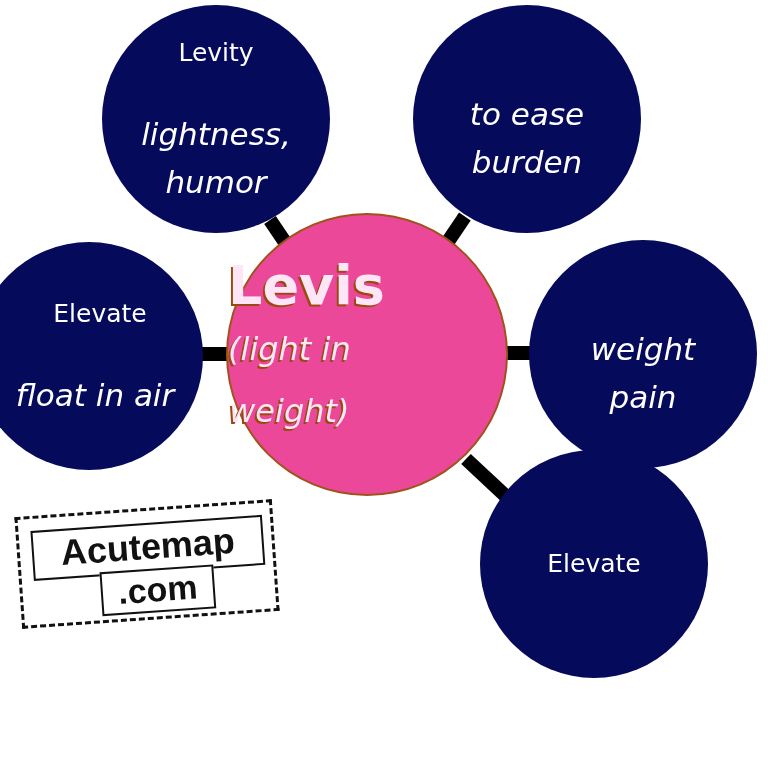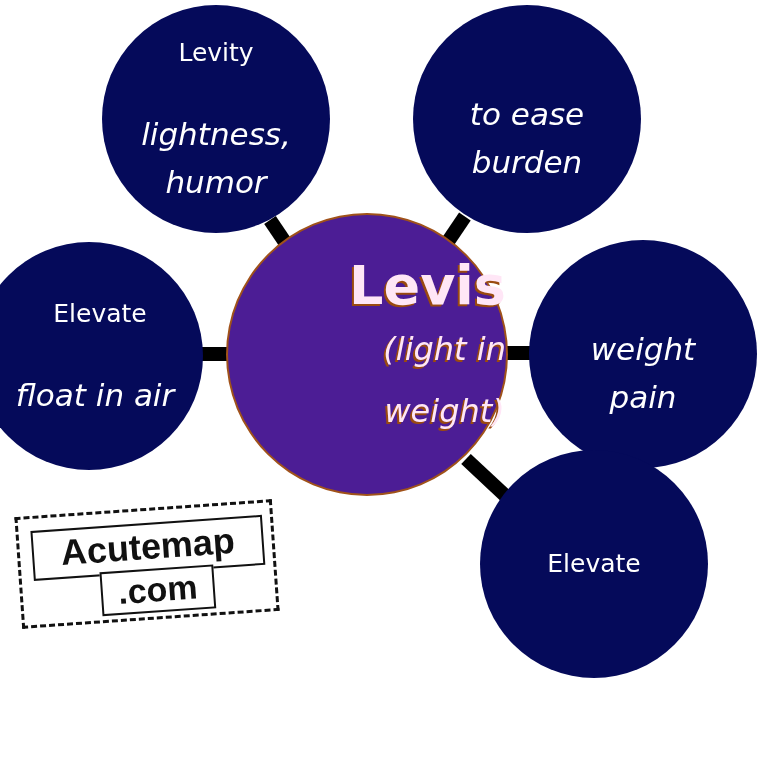--- a/index.html
+++ b/index.html
@@ -4,22 +4,22 @@
 <style>
   html, body { margin:0; padding:0; }
   body { width:768px; height:764px; background:#ffffff; position:relative; overflow:hidden;
          font-family:"DejaVu Sans", sans-serif; }
   .connector { position:absolute; background:#000; height:14px; transform-origin:0 50%; }
   .node { position:absolute; border-radius:50%; background:#050a5a; color:#fff;
           display:flex; flex-direction:column; align-items:center; justify-content:center;
           text-align:center; box-sizing:border-box; }
   .node .term { font-weight:normal; font-size:25px; line-height:40px; }
   .node .meaning { font-style:italic; font-size:31px; line-height:48px; white-space:pre-line;margin-top:37px; }
-  .center { position:absolute; border-radius:50%; background:#4c1d95; border:2px solid #a0521a;
-            box-sizing:border-box; display:flex; flex-direction:column; align-items:flex-end;
+  .center { position:absolute; border-radius:50%; background:#ec4899; border:2px solid #a0521a;
+            box-sizing:border-box; display:flex; flex-direction:column; align-items:flex-start;
             justify-content:center; text-align:center; color:#ffe6f6;
             text-shadow: -2px 2px 0 #9a4a10; }
   .center .term { font-weight:bold; font-size:54px; line-height:64px; margin-top:-14px; }
   .center .meaning { font-style:italic; font-size:32px; line-height:62px; white-space:pre-line; }
   .logo { position:absolute; left:18px; top:508px; width:258px; height:112px; transform:rotate(-4deg);
           border:3px dashed #111; box-sizing:border-box; }
   .logo .box1 { position:absolute; left:12px; top:12px; width:228px; height:46px; border:2px solid #111;
                 font-family:"Liberation Sans", sans-serif; font-weight:bold; font-size:36px; line-height:44px;
                 text-align:center; color:#111; background:#fff; }
   .logo .box2 { position:absolute; left:78px; top:58px; width:110px; height:40px; border:2px solid #111;

